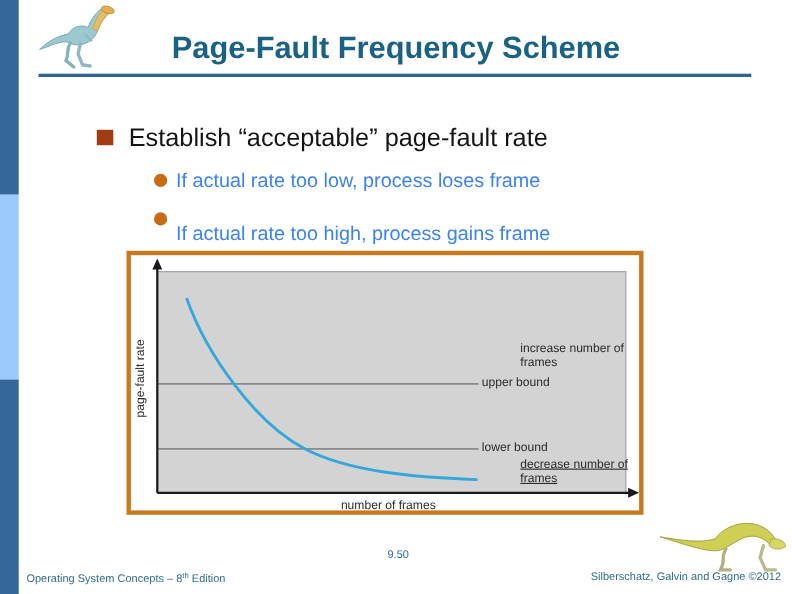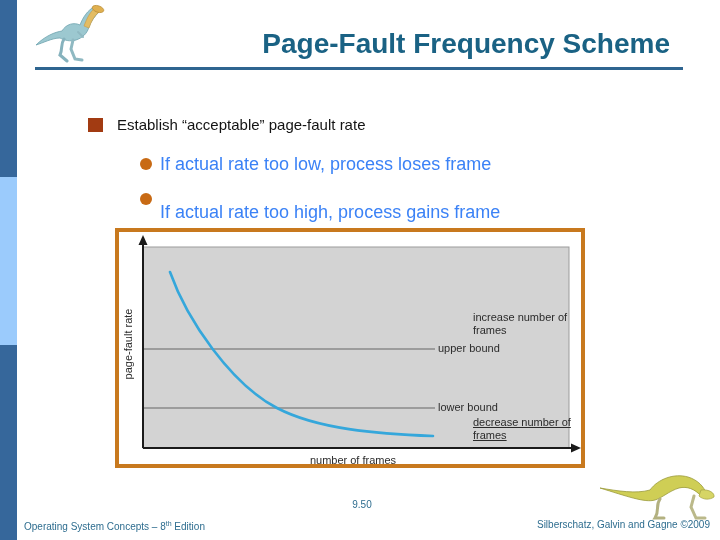--- a/index.html
+++ b/index.html
@@ -9,29 +9,29 @@
   }
   
   .sidebar{position:absolute;left:0;top:0;width:17px;height:540px;}
   .sb-seg{position:absolute;left:0;width:17px;}
   .sb-top{top:0;height:177px;background:#36679B;}
   .sb-mid{top:177px;height:168px;background:#9BCBFC;}
   .sb-bot{top:345px;height:195px;background:#36679B;}
 
   
   .title{
-    position:absolute;left:50px;top:29px;width:620px;text-align:right;
+    position:absolute;left:50px;top:29px;width:620px;text-align:center;
     font-size:28px;font-weight:bold;color:#1A6284;line-height:30px;
     letter-spacing:0px;white-space:nowrap;
   }
   .title-rule{position:absolute;left:35px;top:67px;width:648px;height:3px;background:#2F6590;}
 
   
   .bullet-sq{position:absolute;left:88px;top:118px;width:15px;height:14px;background:#A23B12;}
-  .b1-text{position:absolute;left:117px;top:114px;font-size:15px;color:#141414;line-height:22px;white-space:nowrap;}
+  .b1-text{position:absolute;left:117px;top:114px;font-size:23px;color:#141414;line-height:22px;white-space:nowrap;}
   .bullet-ci{position:absolute;width:12px;height:12px;border-radius:50%;background:#C86A14;}
   .ci-1{left:140px;top:158px;}
   .ci-2{left:140px;top:193px;}
   .b2-text{position:absolute;left:160px;font-size:18px;color:#3b82f6;line-height:21px;white-space:nowrap;}
   .b2-1{top:154px;}
   .b2-2{top:189px;margin-top:13px;}
 
   
   .figure{
     position:absolute;left:115px;top:228px;width:470px;height:240px;
@@ -110,13 +110,13 @@
   <path d="M2,28 C 20,31 38,34 52,30 C 60,19 76,13 90,17 C 100,20 106,27 108,33 L103,36 C 97,29 89,26 81,28 C 71,31 64,38 57,40 C 47,43 28,36 2,28 Z" fill="#CFCE55" stroke="#9A9A3C" stroke-width="0.8"></path>
   <path d="M103,30 C 111,29 117,33 116,37 C 112,40 105,40 101,36 Z" fill="#D6D565" stroke="#A3A246" stroke-width="0.7"></path>
   <path d="M96,36 L93,47 L98,58 L107,58" fill="none" stroke="#BBB98A" stroke-width="3" stroke-linecap="round"></path>
   <path d="M62,39 C 57,46 62,50 57,58 L66,58" fill="none" stroke="#B3B180" stroke-width="3" stroke-linecap="round"></path>
 </svg>
 
 <div class="foot foot-left">
   <span>Operating System Concepts – 8</span><sup>th</sup><span> Edition</span>
 </div>
 <div class="foot foot-center">9.50</div>
-<div class="foot foot-right">Silberschatz, Galvin and Gagne ©2009</div>
+<div class="foot foot-right">Silberschatz, Galvin and Gagne ©2012</div>
 
 </body></html>

